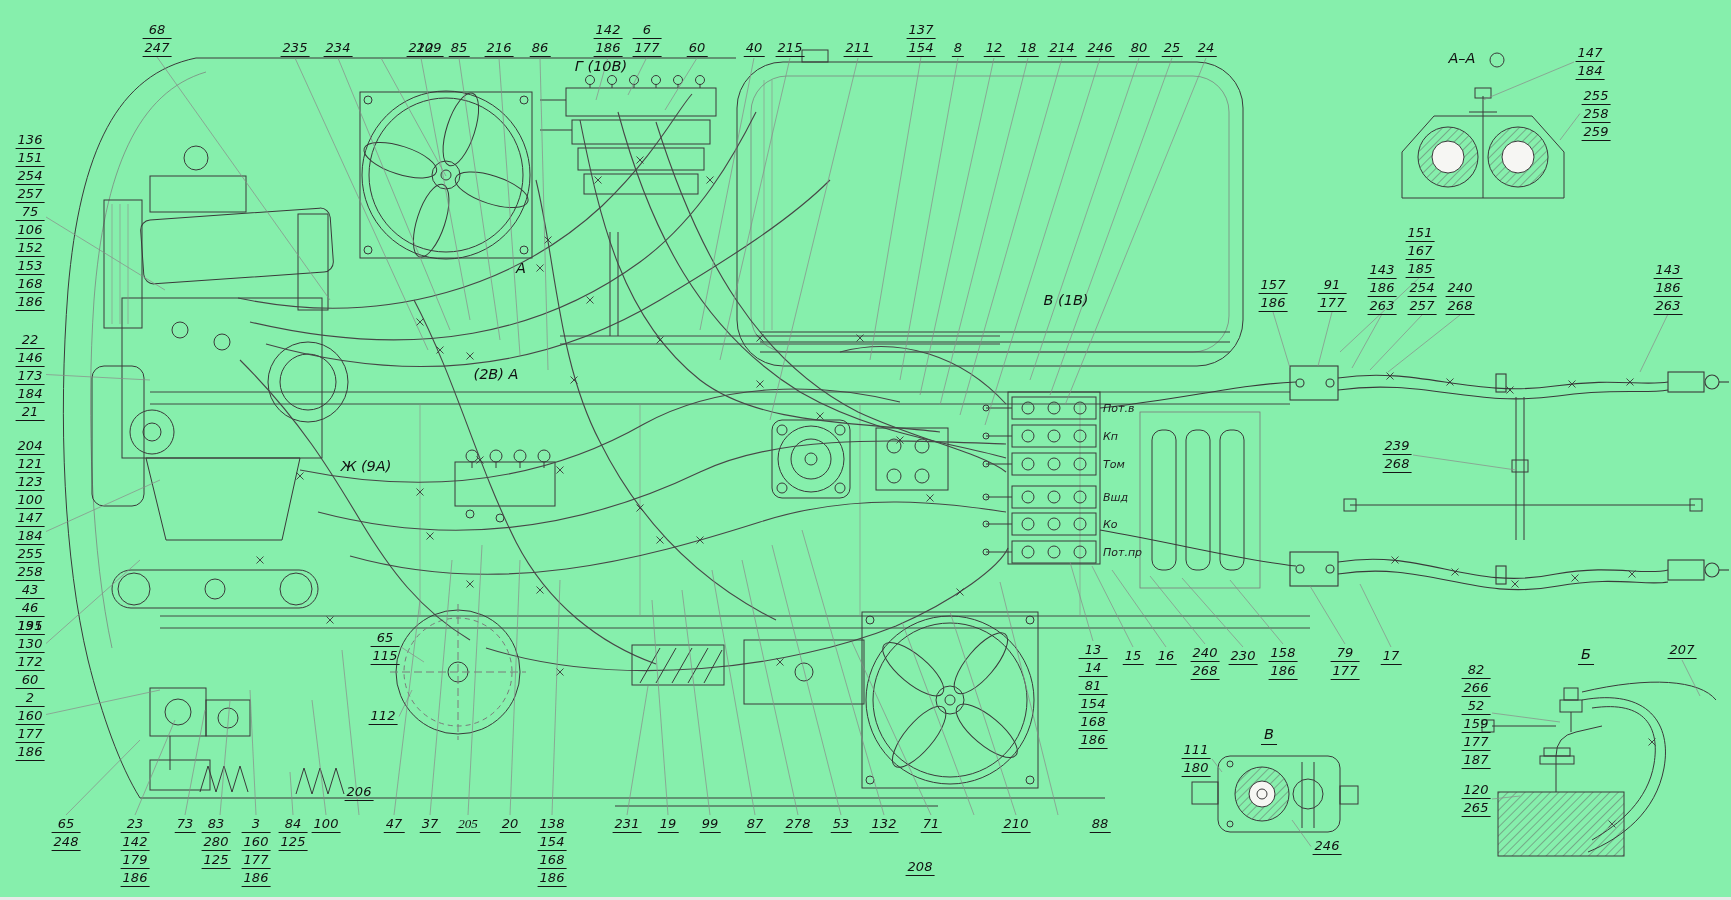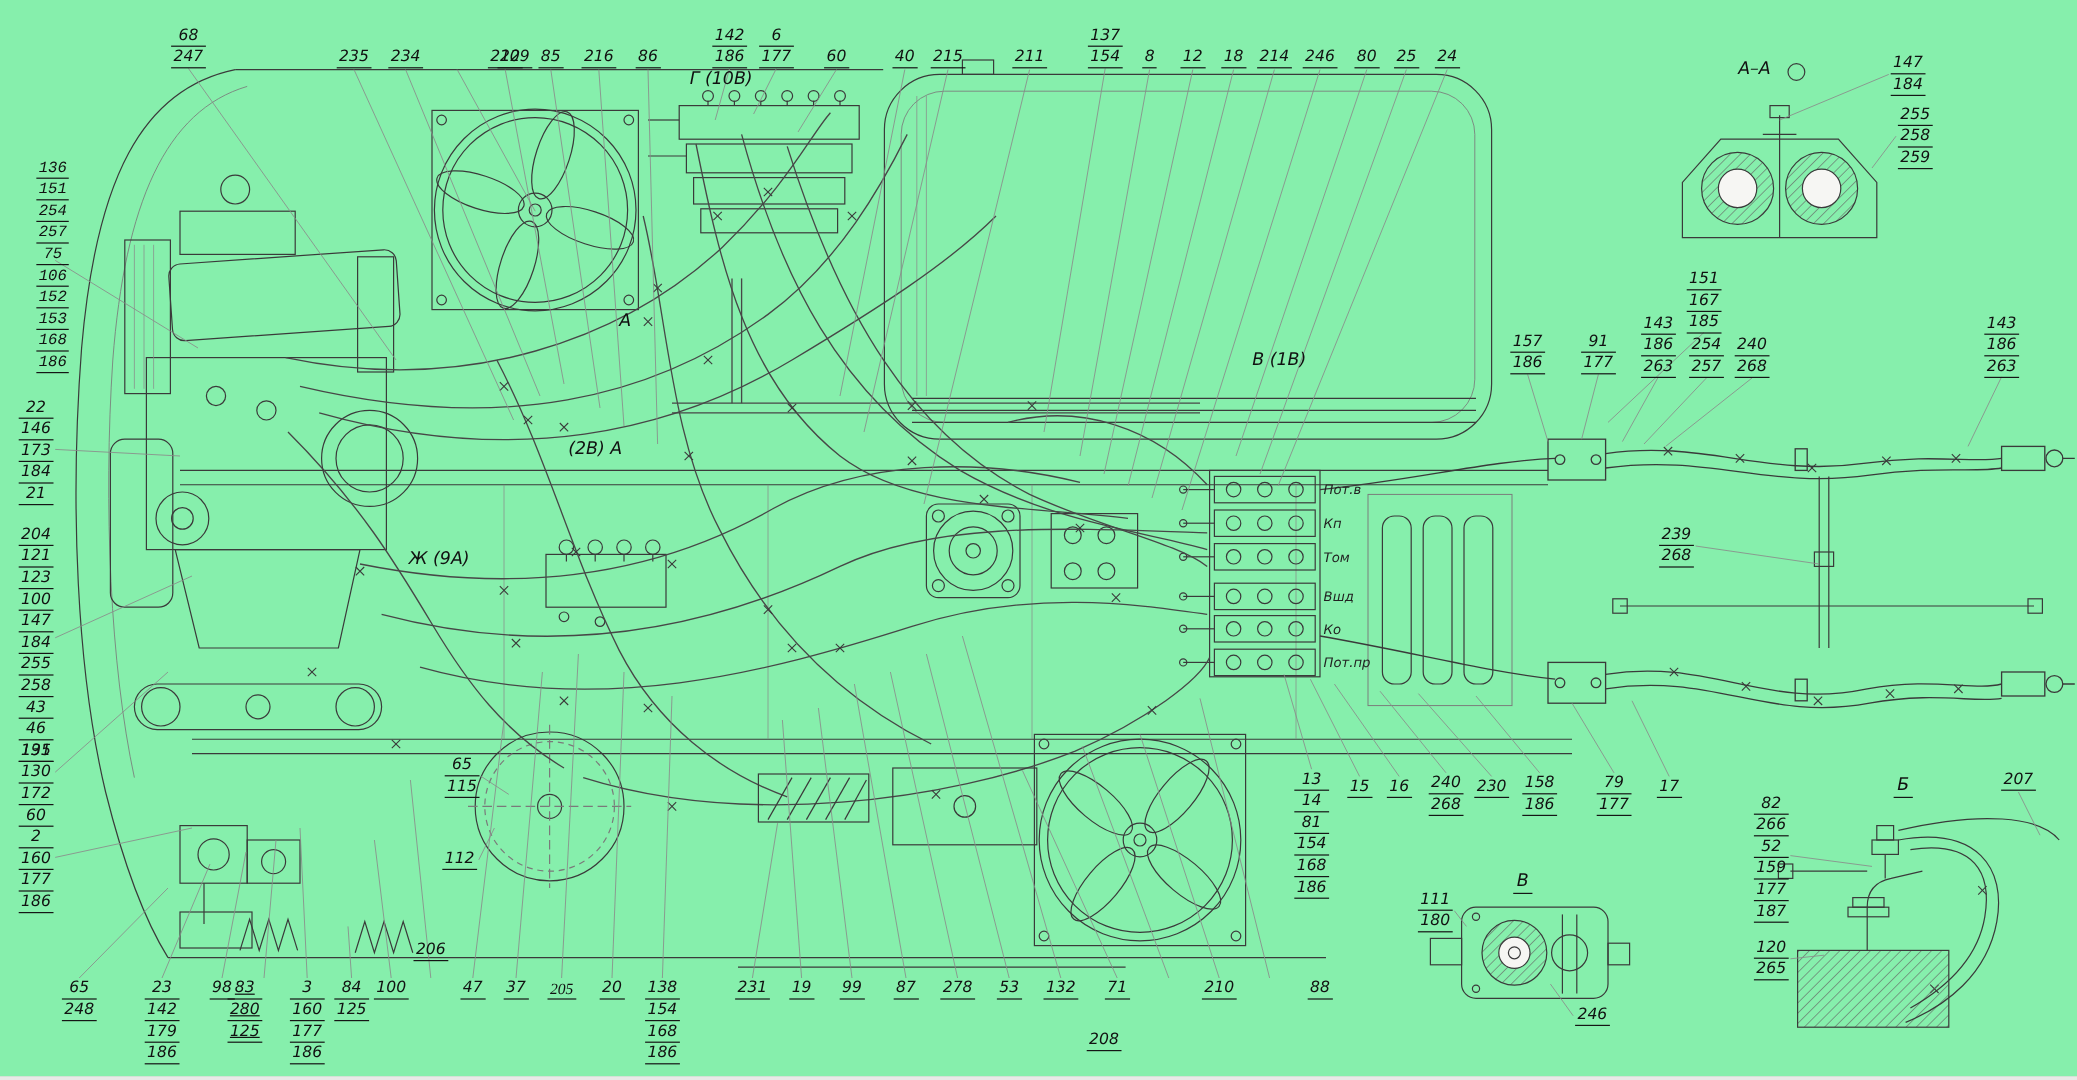--- a/index.html
+++ b/index.html
@@ -588,21 +588,21 @@
       </div>
       <div class="co" style="left: 1590px; top: 45px;">
         <span>147</span>
         <span>184</span>
       </div>
       <div class="co" style="left: 1596px; top: 88px;">
         <span>255</span>
         <span>258</span>
         <span>259</span>
       </div>
-      <div class="co" style="left: 44px; top: 132px; font-family: Liberation Mono, monospace;">
+      <div class="co" style="left: 30px; top: 132px;">
         <span>136</span>
         <span>151</span>
         <span>254</span>
         <span>257</span>
         <span>75</span>
         <span>106</span>
         <span>152</span>
         <span>153</span>
         <span>168</span>
         <span>186</span>
@@ -643,23 +643,23 @@
         <span>65</span>
         <span>248</span>
       </div>
       <div class="co" style="left: 135px; top: 816px;">
         <span>23</span>
         <span>142</span>
         <span>179</span>
         <span>186</span>
       </div>
       <div class="co" style="left: 185px; top: 816px;">
-        <span>98</span>
-      </div>
-      <div class="co" style="left: 204px; top: 816px; text-decoration: underline;">
+        <span>73</span>
+      </div>
+      <div class="co" style="left: 216px; top: 816px;">
         <span>83</span>
         <span>280</span>
         <span>125</span>
       </div>
       <div class="co" style="left: 256px; top: 816px;">
         <span>3</span>
         <span>160</span>
         <span>177</span>
         <span>186</span>
       </div>

